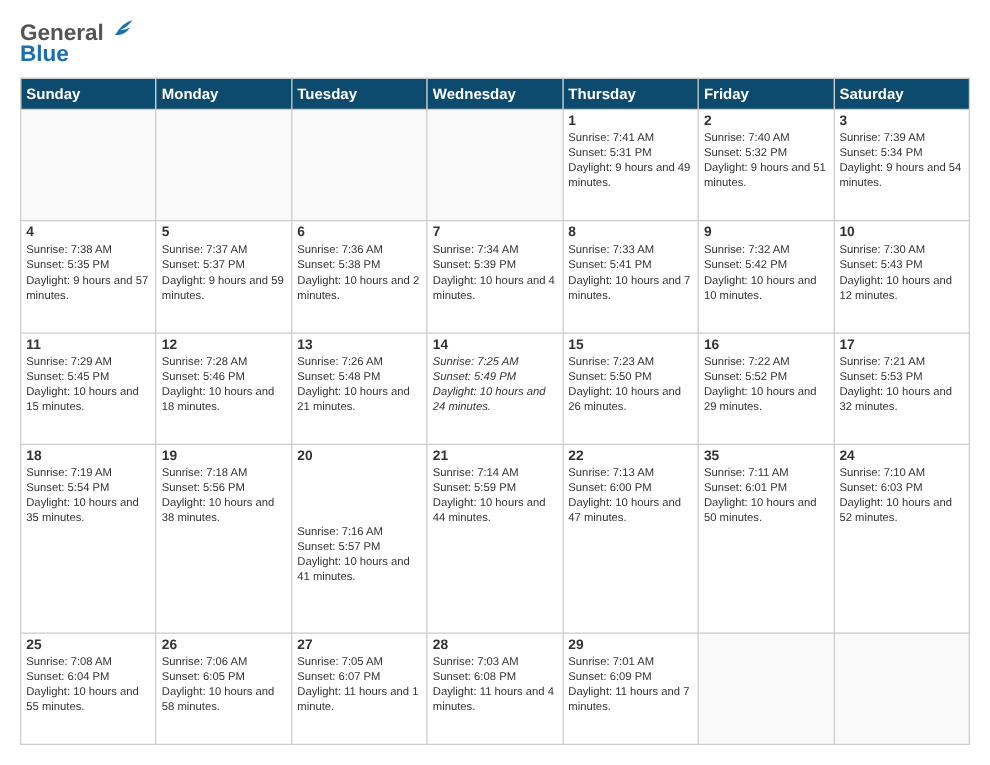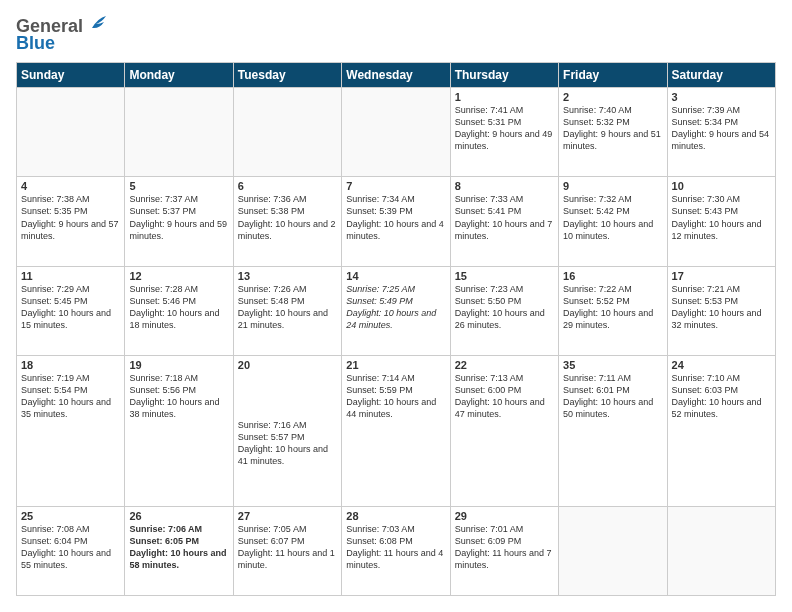--- a/index.html
+++ b/index.html
@@ -271,21 +271,21 @@
         </tr>
         <tr>
           <td>
             <span class="day-num">25</span>
             <div class="day-info" style="white-space: pre-line;">Sunrise: 7:08 AM
 Sunset: 6:04 PM
 Daylight: 10 hours and 55 minutes.</div>
           </td>
           <td>
             <span class="day-num">26</span>
-            <div class="day-info" style="white-space: pre-line; font-weight: bold;">Sunrise: 7:06 AM
+            <div class="day-info" style="white-space: pre-line;">Sunrise: 7:06 AM
 Sunset: 6:05 PM
 Daylight: 10 hours and 58 minutes.</div>
           </td>
           <td>
             <span class="day-num">27</span>
             <div class="day-info" style="white-space: pre-line;">Sunrise: 7:05 AM
 Sunset: 6:07 PM
 Daylight: 11 hours and 1 minute.</div>
           </td>
           <td>

